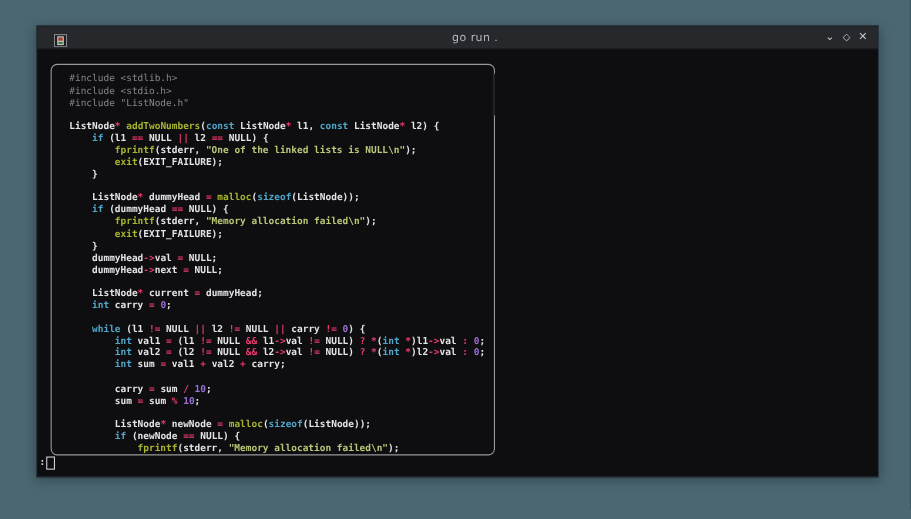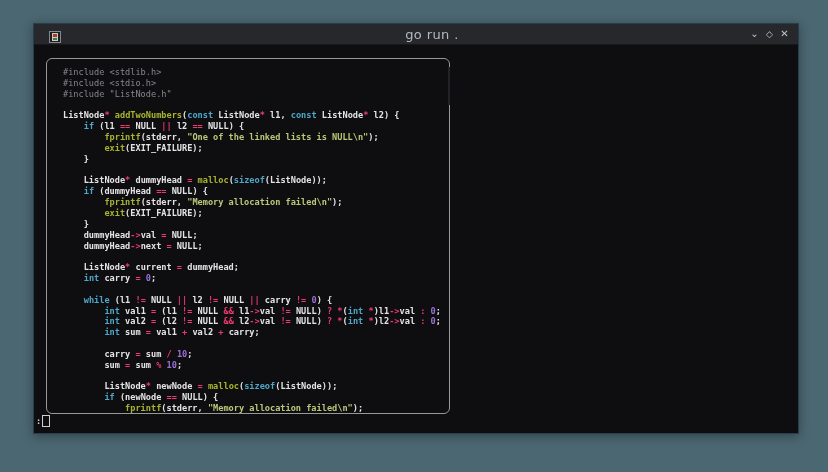--- a/index.html
+++ b/index.html
@@ -19,21 +19,21 @@
     position:relative;height:20px;
     background:#26282c;
     border-bottom:1px solid #17181a;
     display:flex;align-items:center;
   }
   .app-icon{
     margin-left:15px;width:12px;height:12px;display:inline-block;z-index:2;
   }
   .title{
     position:absolute;left:0;right:0;text-align:center;
-    color:#b5bac0;font-size:13px;letter-spacing:0.4px;padding-left:32px;
+    color:#b5bac0;font-size:10px;letter-spacing:0.4px;padding-left:32px;
   }
   .controls{
     position:absolute;right:6px;top:0;height:20px;
     display:flex;align-items:center;z-index:2;
   }
   .controls span{
     display:inline-block;width:15px;text-align:center;
     color:#c2c6ca;font-size:10px;line-height:20px;cursor:default;
   }
   .controls span.maxi{font-size:9px;}

